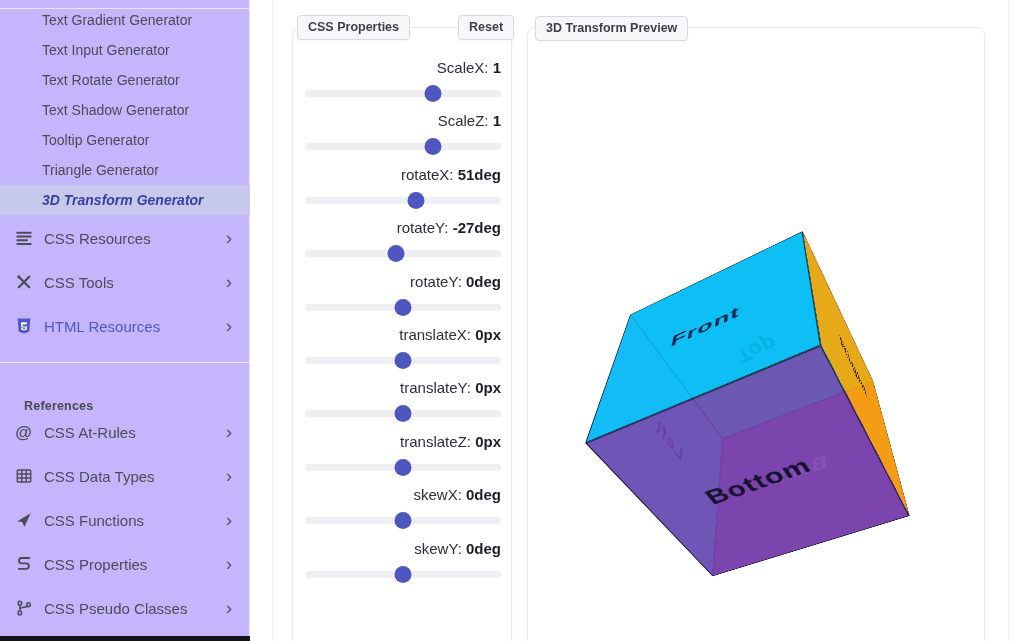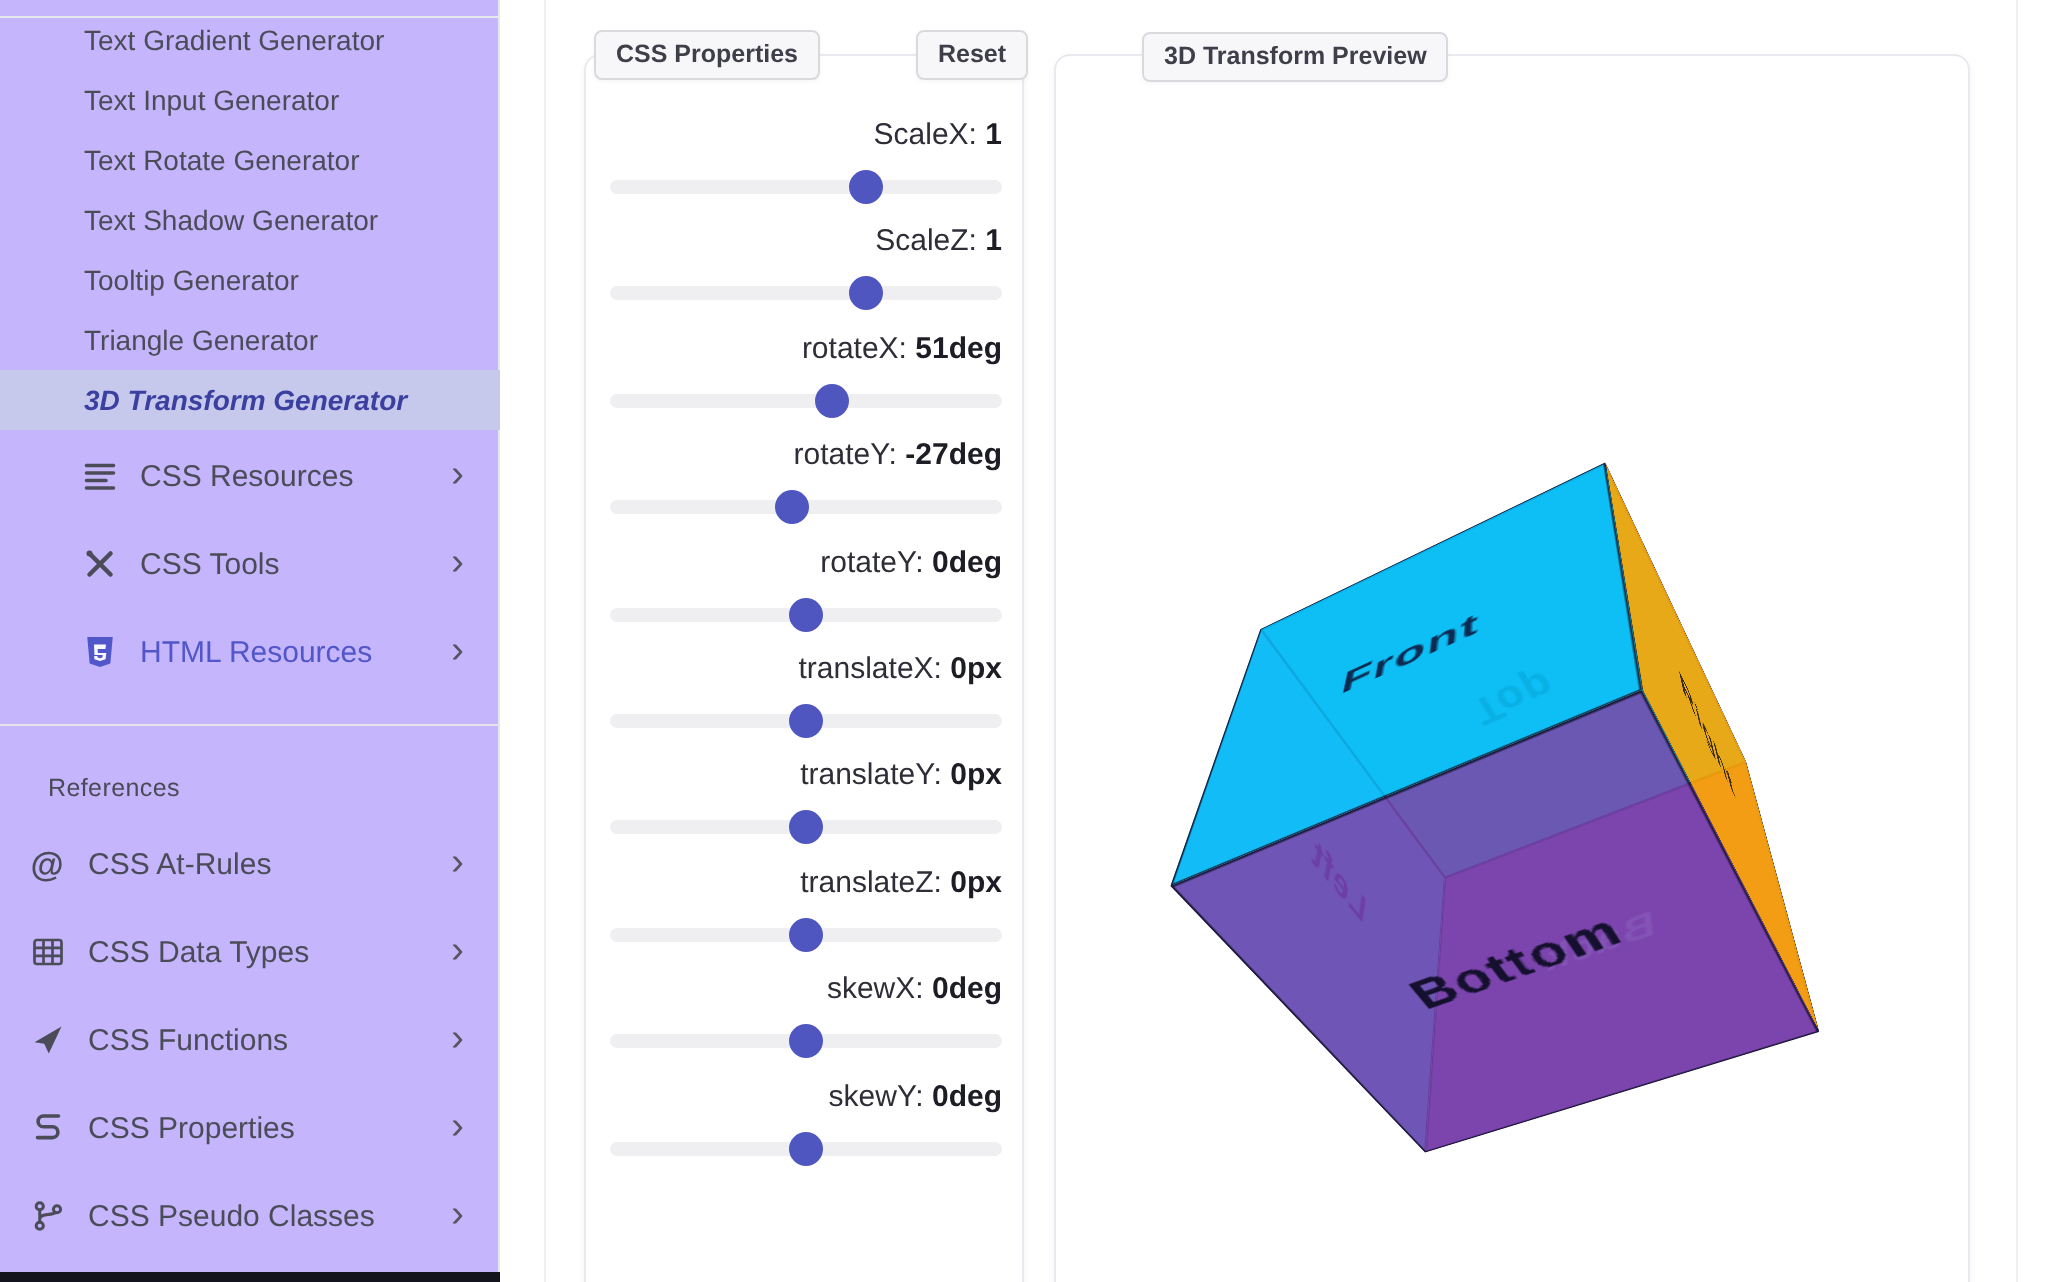--- a/index.html
+++ b/index.html
@@ -15,55 +15,55 @@
   }
   .sb-hairline { position:absolute; left:0; top:8px; width:250px; height:1px; background:#e7e7ee; }
   .gen-list { position:absolute; top:5px; left:0; width:250px; }
   .gen-item {
     height:30px; line-height:30px; padding-left:42px;
     font-size:14px; color:#4c4c59; cursor:pointer; white-space:nowrap;
   }
   .gen-item.active {
     background:#c7c9ec; color:#3a3fa0; font-weight:bold; height:30px;font-style:italic;
   }
-  .section-list { position:absolute; top:216px; left:0; width:250px;padding-left:26px; }
+  .section-list { position:absolute; top:216px; left:0; width:250px; }
   .ref-list { position:absolute; top:410px; left:0; width:250px; }
   .nav-row {
     height:44px; display:flex; align-items:center; padding:0 18px 0 14px;
     font-size:15px; color:#4c4c59; cursor:pointer;
   }
   .nav-row .ic { width:19px; height:19px; margin-right:11px; flex:0 0 19px; display:flex; align-items:center; justify-content:center; }
   .nav-row .ic svg { width:18px; height:18px; display:block; }
   .nav-row .at-glyph { font-size:17px; font-weight:bold; line-height:1; }
   .nav-row .chev { margin-left:auto; font-size:19px; color:#55555f; line-height:1; transform:translateY(-1px); }
   .nav-row.hl { color:#5156c8; }
   .sb-divider { position:absolute; left:0; top:362px; width:250px; height:1px; background:#e4e4ea; }
   .refs-heading {
-    position:absolute; left:24px; top:387px; font-size:12.5px; font-weight:normal;
+    position:absolute; left:24px; top:399px; font-size:12.5px; font-weight:bold;
     color:#4a4a55; letter-spacing:.2px;
   }
   .sb-bottom-bar { position:absolute; left:0; bottom:0; width:250px; height:5px; background:#14141e; }
   
   .vline { position:absolute; top:0; width:1px; height:641px; background:#efeff3; }
   
   .card {
     position:absolute; top:27px; background:#fff;
     border:1px solid #e9e9ef; border-radius:8px;
     box-shadow:0 1px 3px rgba(40,40,60,0.05);
   }
   .card-props { left:292px; width:220px; height:640px; }
   .card-preview { left:527px; width:458px; height:640px; }
   .tab {
     position:absolute; z-index:5; padding:4px 10px 5px;
     background:#f7f7f9; border:1px solid #dadade; border-radius:4px;
     font-size:12.5px; font-weight:bold; color:#3f3f4a; white-space:nowrap;
     box-shadow:0 1px 2px rgba(0,0,0,0.04);
   }
   .tab-props { left:297px; top:15px; }
-  .tab-preview { left:535px; top:16px;margin-left:36px; }
+  .tab-preview { left:535px; top:16px; }
   .btn-reset { left:458px; top:15px; cursor:pointer; }
   
   .sliders { position:absolute; left:0; top:0; width:220px; padding:30px 12px 0; }
   .srow { height:53.4px; }
   .slabel { font-size:15px; line-height:20px; color:#2e2e38; white-space:nowrap;text-align:right; }
   .slabel b { color:#1d1d26; }
   .track {
     position:relative; margin-top:12px; width:196px; height:7px;
     background:#efeff2; border-radius:4px; cursor:pointer;
   }

